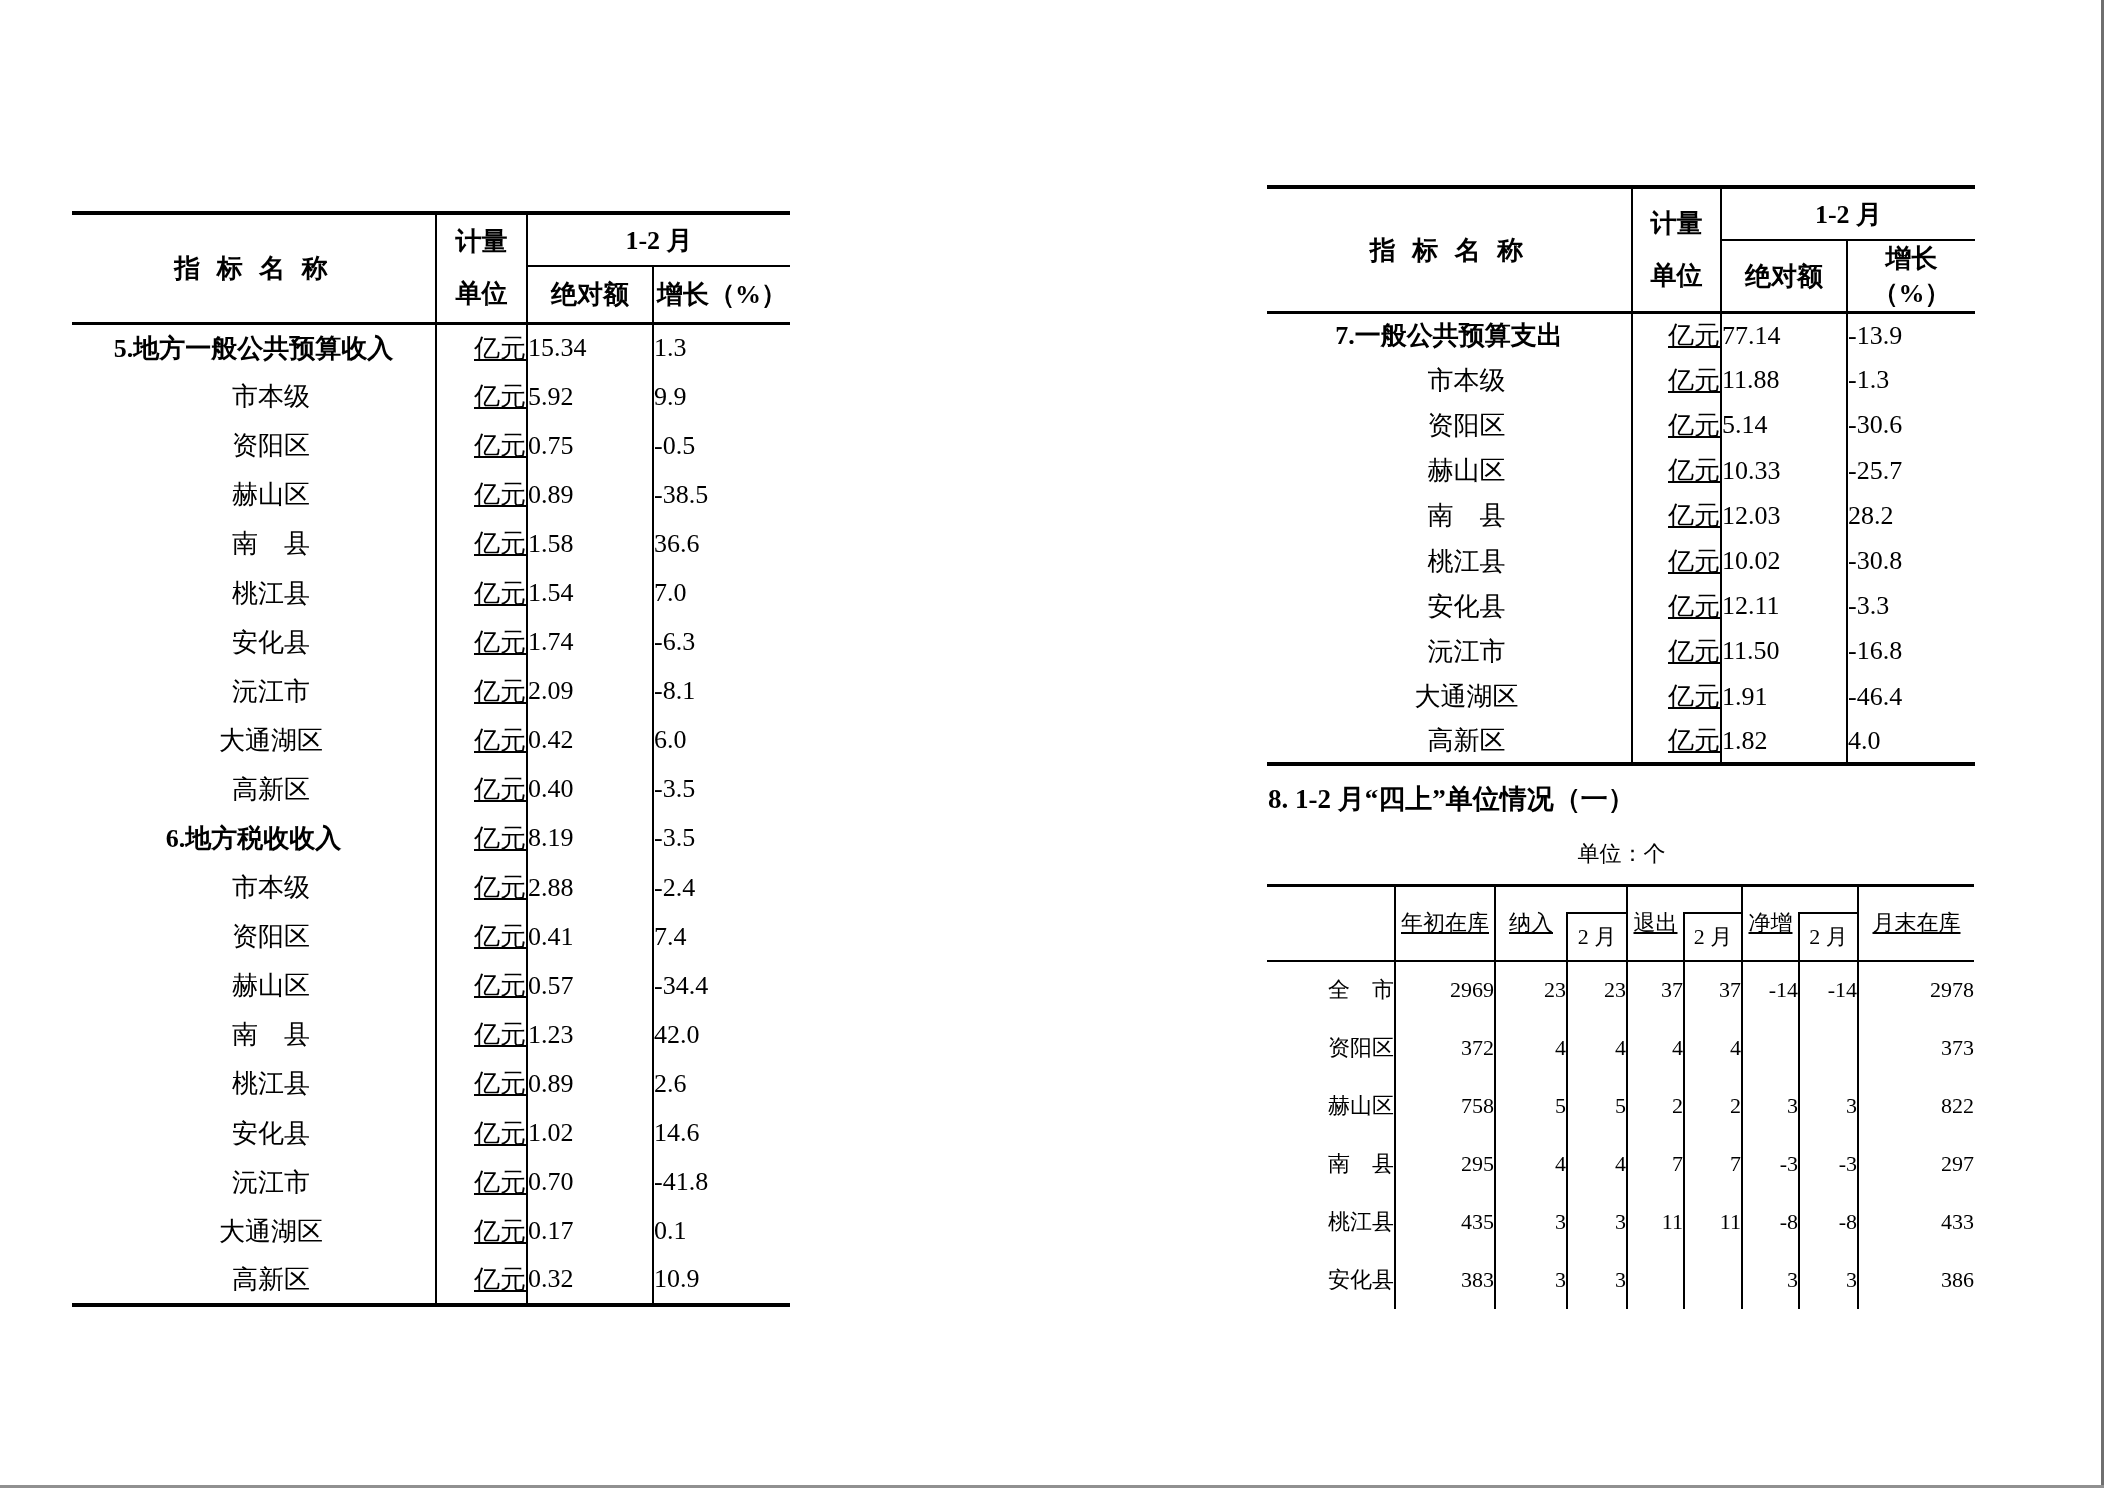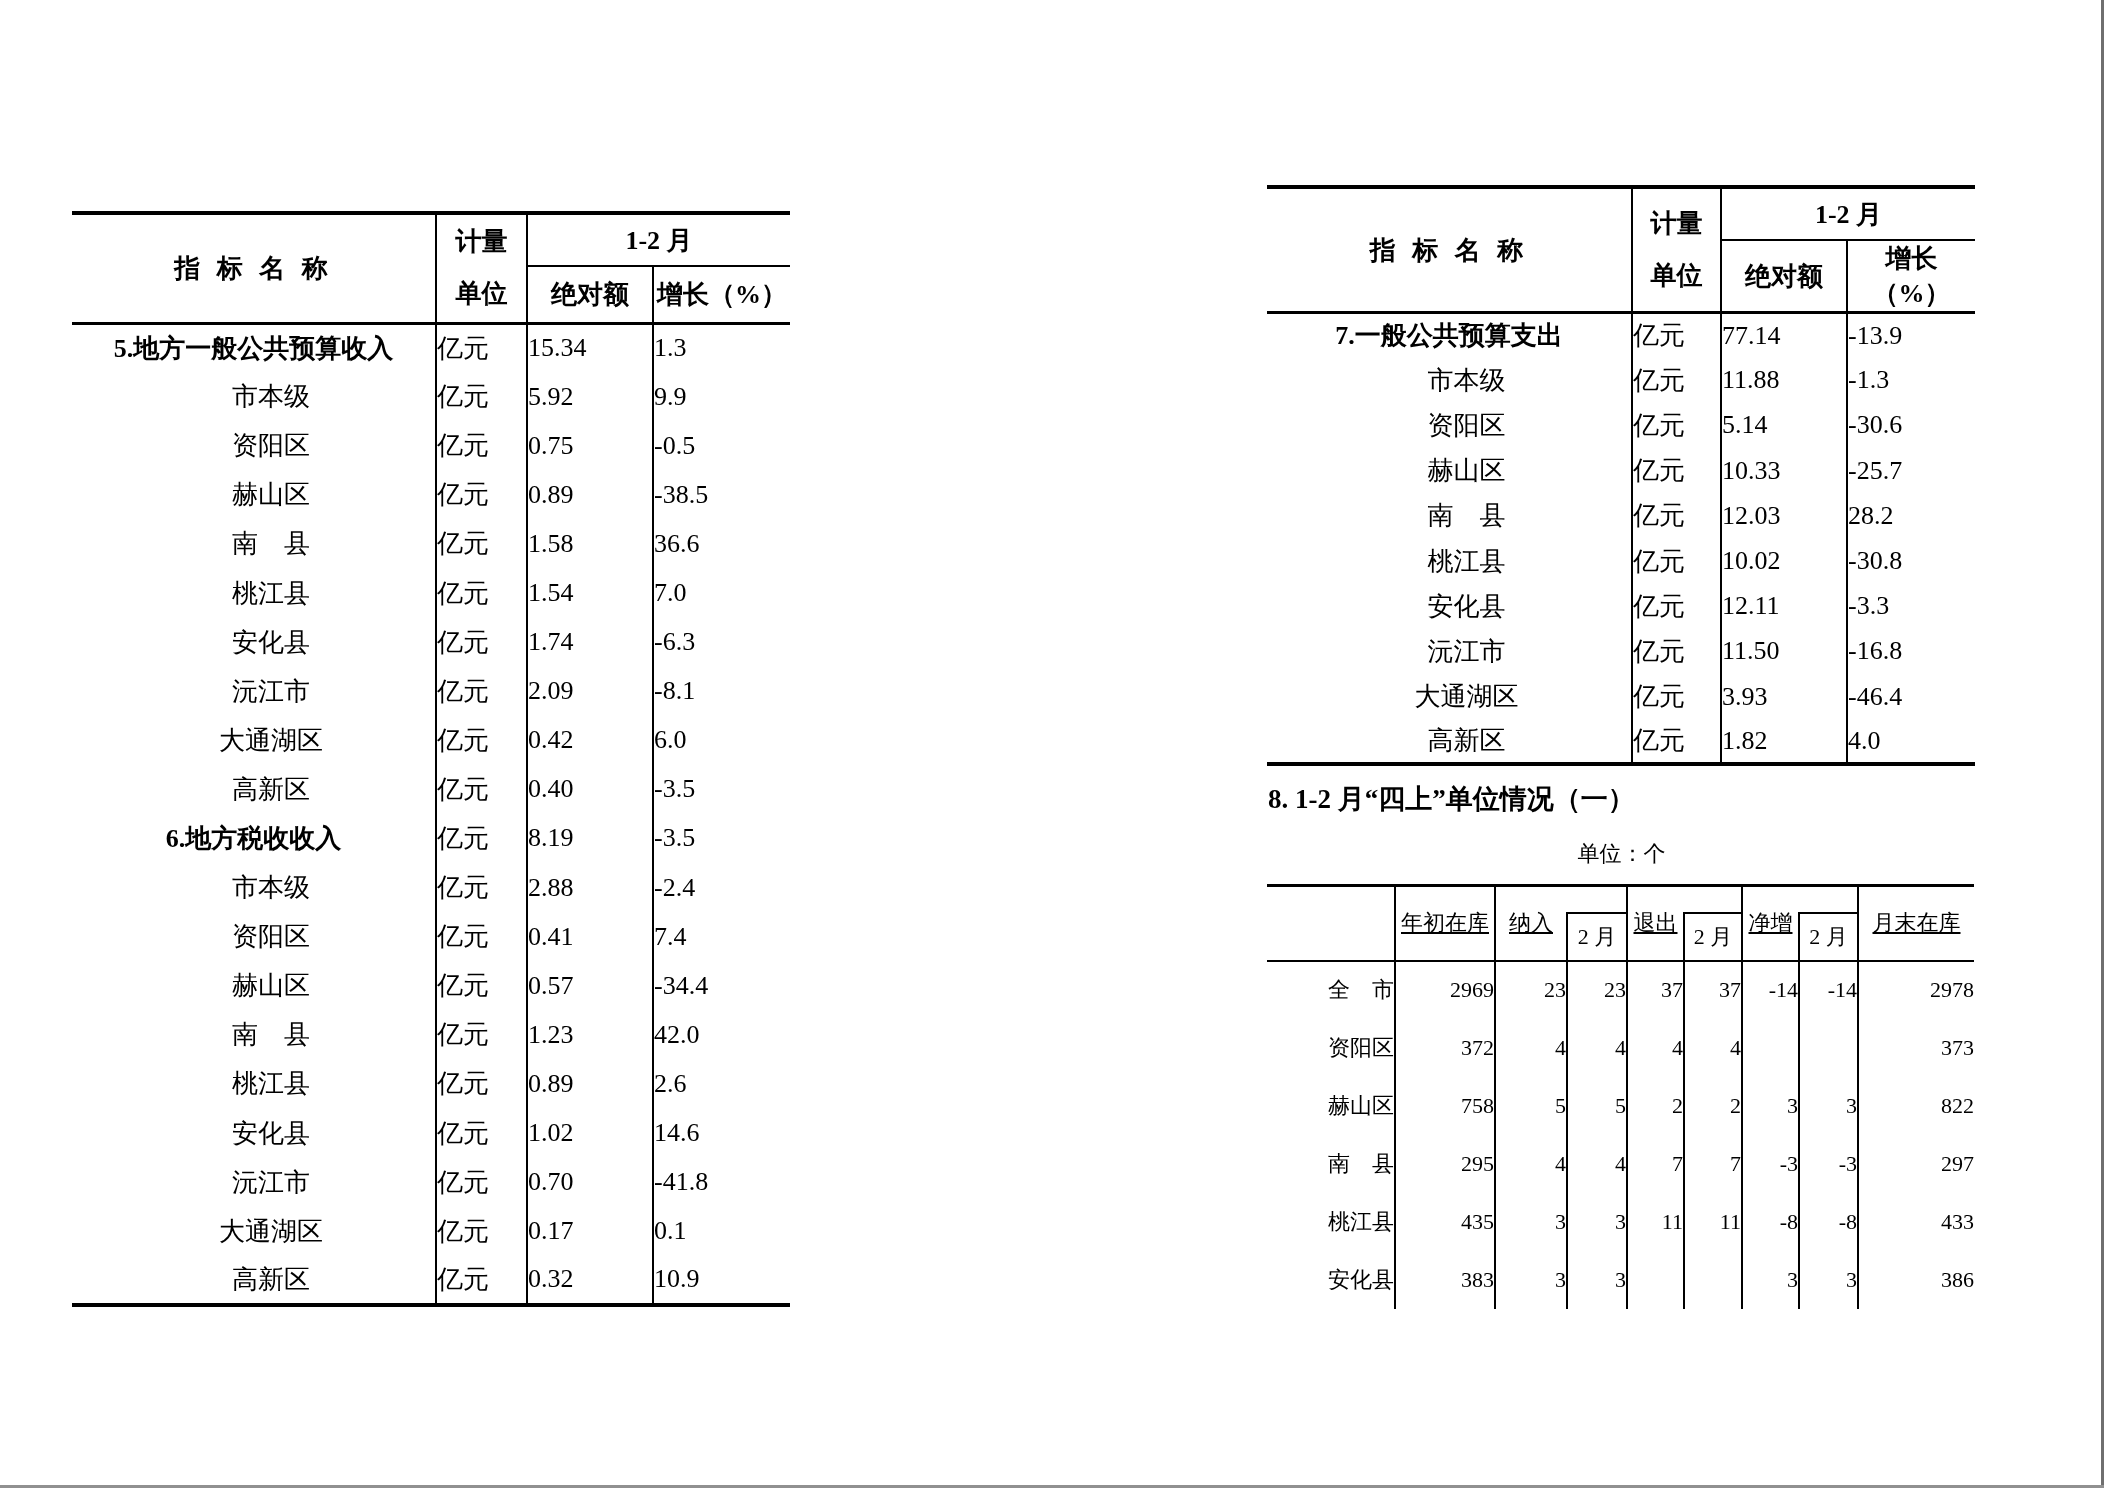--- a/index.html
+++ b/index.html
@@ -26,21 +26,21 @@
   .stat-table .hdr-bottom{border-bottom:3px solid #000;}
   #left-table thead tr:first-child{height:53px;}
   #left-table thead tr:last-child{height:57px;}
   #right-table thead tr:first-child{height:53px;}
   #right-table thead tr:last-child{height:53px;}
   #left-table tbody tr{height:49.1px;}
   #right-table tbody tr{height:45.2px;}
   .c-name{text-align:center;padding-left:2px;}
   .c-name.ind{padding-left:35px;}
   .c-name.bold{font-weight:bold;}
-  .c-unit{text-align:left;}
+  .c-unit{text-align:right;text-decoration:underline;}
   .c-abs,.c-growth{}
 
   
   #sec8-title{position:absolute;left:1268px;top:781px;font-size:27px;font-weight:bold;}
   #unit-note{position:absolute;left:1268px;top:839px;width:707px;text-align:center;font-size:22px;}
 
   
   #units-table{left:1267px;top:884px;width:707px;border-top:3px solid #000;}
   #units-table th{font-weight:normal;font-size:22px;vertical-align:middle;padding:0;text-align:center;}
   #units-table td{font-size:22px;vertical-align:middle;padding:0;text-align:right;}
@@ -292,21 +292,21 @@
         <tr>
           <td class="c-name ind">沅江市</td>
           <td class="c-unit v-l v-r">亿元</td>
           <td class="c-abs">11.50</td>
           <td class="c-growth v-l">-16.8</td>
         </tr>
 
         <tr>
           <td class="c-name ind">大通湖区</td>
           <td class="c-unit v-l v-r">亿元</td>
-          <td class="c-abs">3.93</td>
+          <td class="c-abs">1.91</td>
           <td class="c-growth v-l">-46.4</td>
         </tr>
 
         <tr>
           <td class="c-name ind">高新区</td>
           <td class="c-unit v-l v-r">亿元</td>
           <td class="c-abs">1.82</td>
           <td class="c-growth v-l">4.0</td>
         </tr>
       </tbody>

